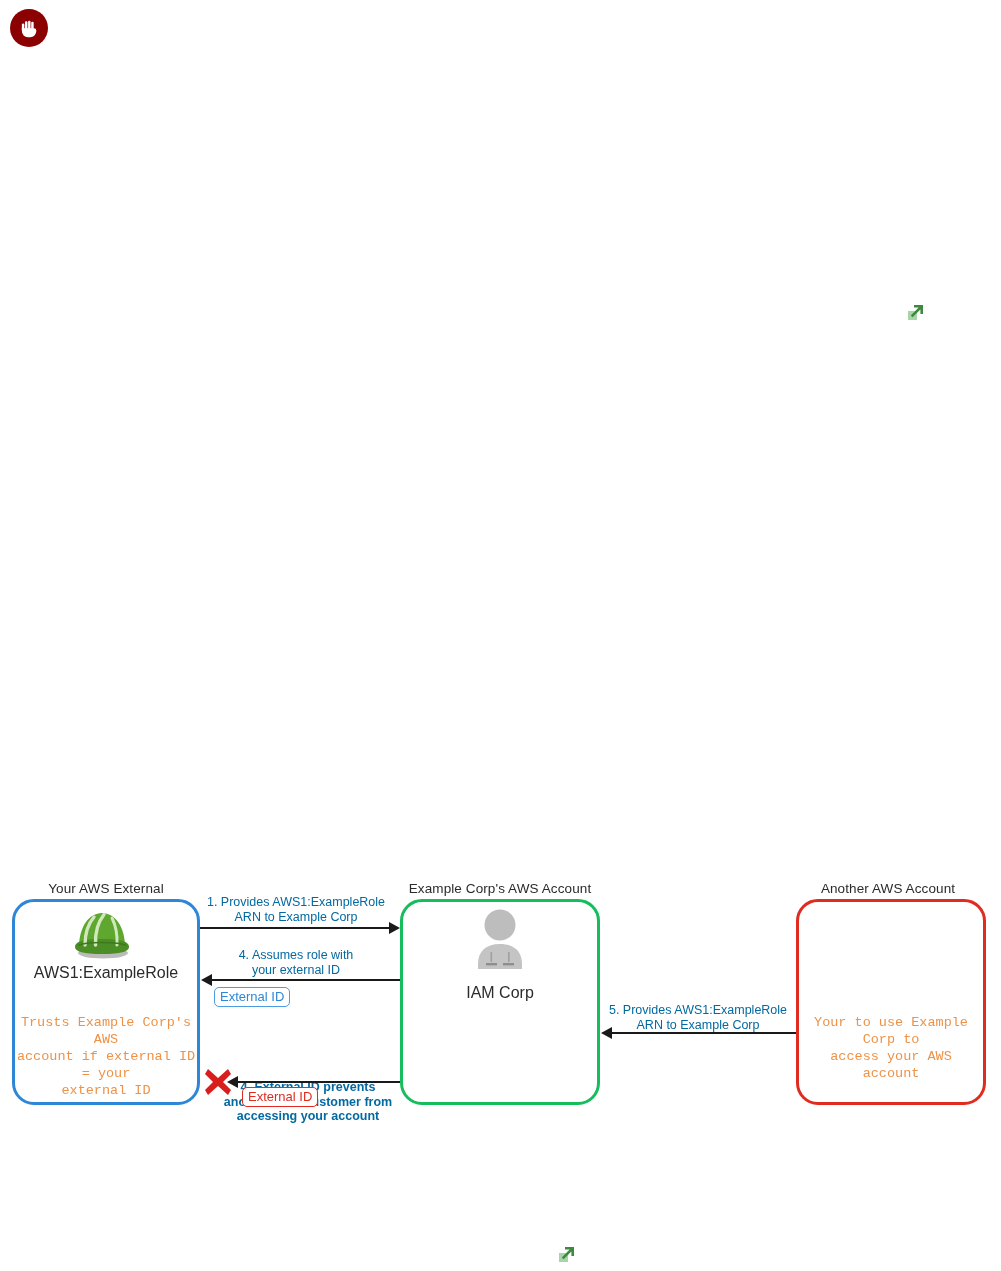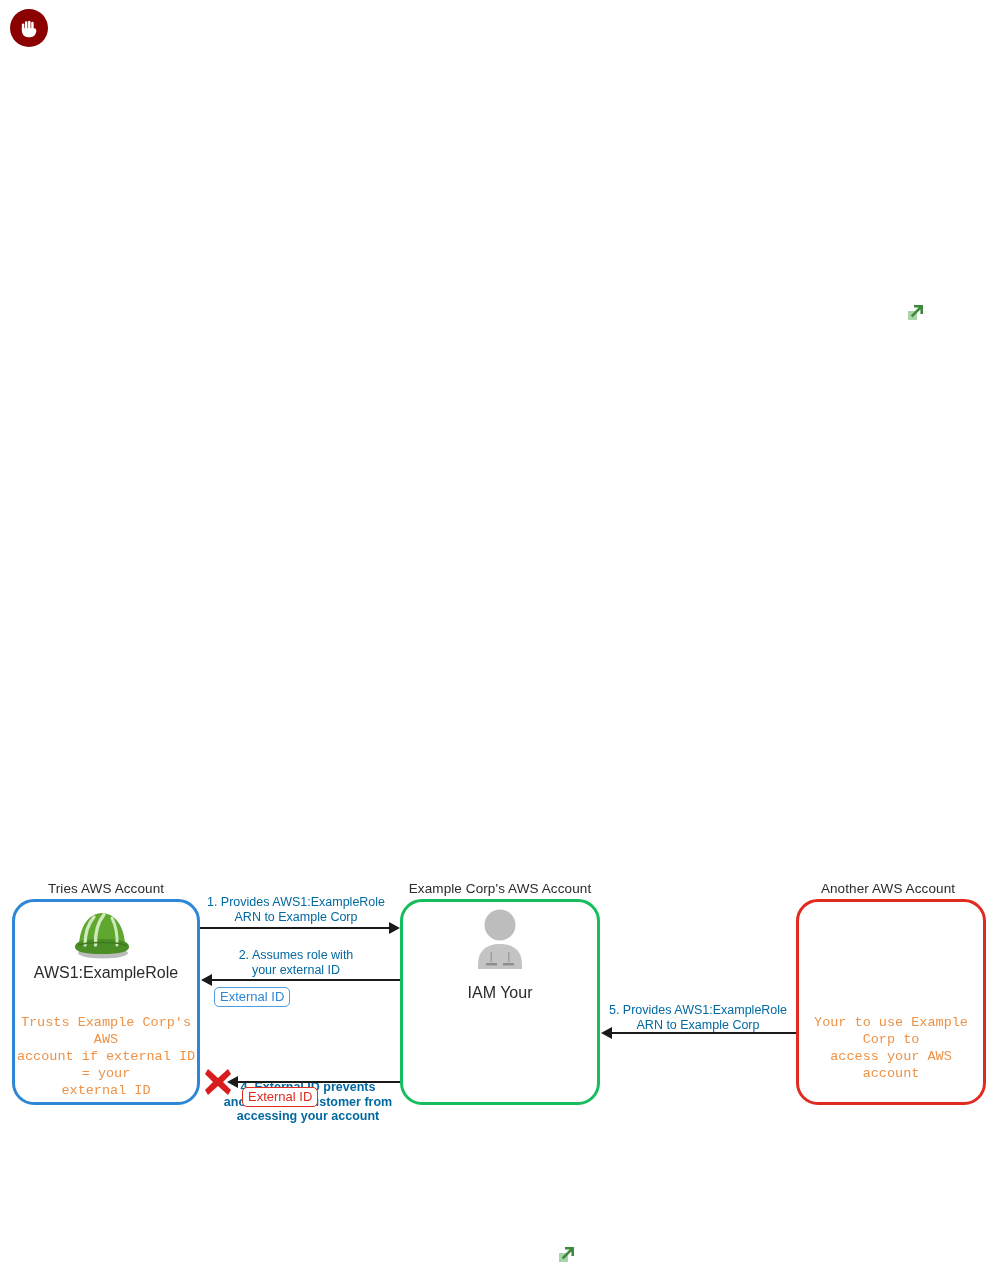--- a/index.html
+++ b/index.html
@@ -168,21 +168,21 @@
 
   <div class="ext-link" style="left:556px; top:1243px;">
     <svg width="22" height="22" viewBox="0 0 22 22" aria-hidden="true">
       <rect x="3" y="10" width="9" height="9" fill="#A9D3A9"></rect>
       <path d="M18 4 L18 13 L15.4 13 L15.4 8.4 L7.6 16.2 L5.8 14.4 L13.6 6.6 L9 6.6 L9 4 Z" fill="#3C8A3C"></path>
     </svg>
   </div>
 
   <div id="diagram">
 
-    <div class="acct-title" style="left:8px; top:881px; width:196px;">Tries AWS Account</div>
+    <div class="acct-title" style="left:8px; top:881px; width:196px;">Your AWS External</div>
 
     <div class="acct-title" style="left:390px; top:881px; width:220px;">Example Corp's  AWS Account</div>
 
     <div class="acct-title" style="left:790px; top:881px; width:196px;">Another AWS Account</div>
 
     <div class="acct-box blue" style="left:12px; top:899px; width:188px; height:206px;"></div>
 
     <div class="node-icon" style="left:71px; top:905px;">
       <svg width="62" height="55" viewBox="0 0 62 55" aria-hidden="true">
 
@@ -213,34 +213,34 @@
         <circle cx="28" cy="17" r="15.5" fill="#BDBDBD"></circle>
         <path d="M28 36 C13 36 6 44 6 56 L6 61 L50 61 L50 56 C50 44 43 36 28 36 Z" fill="#C4C4C4"></path>
 
         <rect x="14" y="55" width="11" height="2.4" fill="#8E8E8E"></rect>
         <rect x="31" y="55" width="11" height="2.4" fill="#8E8E8E"></rect>
         <rect x="18.5" y="44" width="1.6" height="10" fill="#A0A0A0"></rect>
         <rect x="36" y="44" width="1.6" height="10" fill="#A0A0A0"></rect>
       </svg>
     </div>
 
-    <div class="icon-label" style="left:400px; top:984px; width:200px;">IAM Your</div>
+    <div class="icon-label" style="left:400px; top:984px; width:200px;">IAM Corp</div>
 
 
     <div class="acct-box red" style="left:796px; top:899px; width:190px; height:206px;"></div>
 
     <div class="box-note" style="left:800px; top:1014px; width:182px;">Your to use Example Corp to
 access your AWS account</div>
 
     <div class="arrow-label" style="left:198px; top:895px; width:196px;">1. Provides AWS1:ExampleRole
 ARN to Example Corp</div>
     <div class="arrow-line" style="left:200px; top:927px; width:190px;"></div>
     <div class="arrow-head right" style="left:389px; top:922px;"></div>
 
-    <div class="arrow-label" style="left:198px; top:948px; width:196px;">2. Assumes role with
+    <div class="arrow-label" style="left:198px; top:948px; width:196px;">4. Assumes role with
 your external ID</div>
     <div class="arrow-line" style="left:211px; top:979px; width:189px;"></div>
     <div class="arrow-head left" style="left:201px; top:974px;"></div>
 
     <div class="chip blue" style="left:214px; top:987px;">External ID</div>
 
     <div class="arrow-label" style="left:600px; top:1003px; width:196px;">5. Provides AWS1:ExampleRole
 ARN to Example Corp</div>
     <div class="arrow-line" style="left:611px; top:1032px; width:185px;"></div>
     <div class="arrow-head left" style="left:601px; top:1027px;"></div>

